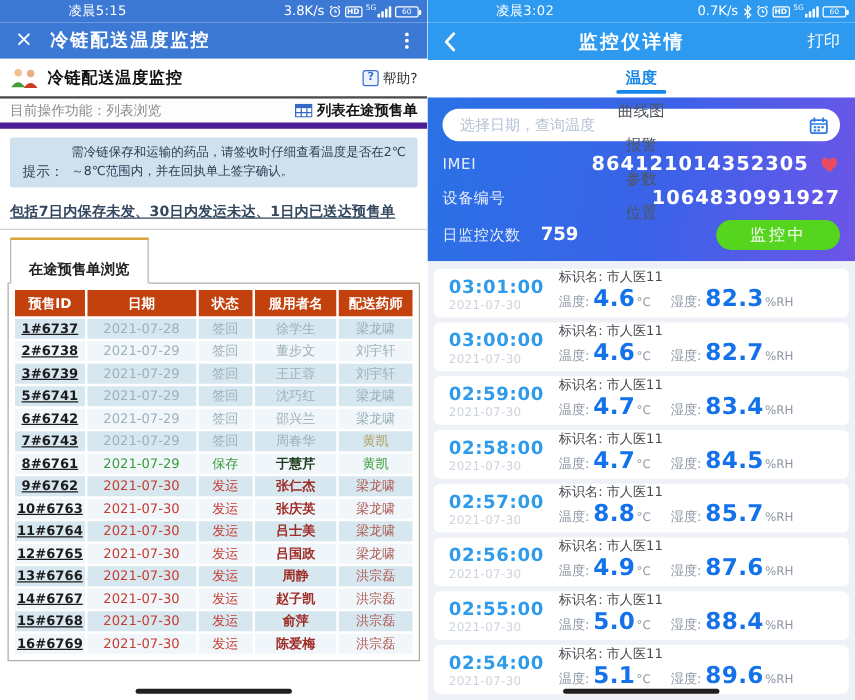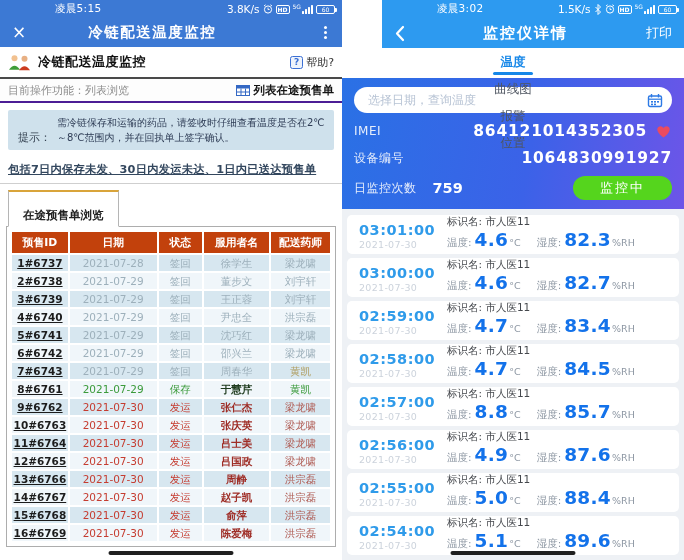--- a/index.html
+++ b/index.html
@@ -16,32 +16,32 @@
   .st-icons { display:flex; align-items:center; gap:3px; }
   .hd-badge { border:1px solid #fff; border-radius:2px; font-size:6px; line-height:7px; padding:0 1px; font-weight:bold; }
   .sig { display:flex; align-items:flex-end; gap:1px; height:10px; }
   .sig .g5 { font-size:6px; line-height:6px; align-self:flex-start; }
   .sig i { display:block; width:2px; background:#fff; border-radius:.5px; }
   .battery { position:relative; width:19px; height:9px; border:1px solid #fff; border-radius:2px; font-size:6px; line-height:7px; text-align:center; }
   .battery::after { content:""; position:absolute; right:-3px; top:2px; width:2px; height:4px; background:#fff; border-radius:0 1px 1px 0; }
   .homebar { position:absolute; bottom:5px; left:50%; transform:translateX(-50%); width:125px; height:4px; border-radius:2px; background:#1f1f1f; }
 
   
-  .l-blue { background:var(--left-titlebar,#3c79d4);gap:48px; }
+  .l-blue { background:var(--left-titlebar,#3c79d4); }
   .l-nav { height:29px; display:flex; align-items:center; color:#fff; padding:0 12px; }
   .l-close { font-size:17px; line-height:17px; cursor:pointer; }
   .l-nav-title { font-size:14.5px; font-weight:bold; letter-spacing:1.5px; margin-left:14px; }
   .l-dots { margin-left:auto; width:3px; height:3px; border-radius:50%; background:#fff; box-shadow:0 -5px 0 #fff,0 5px 0 #fff; margin-right:3px; }
 
   .l-header { display:flex; align-items:center; padding:4px 8px; height:32px; border-bottom:2px solid #4a4a4a; background:#fff; }
   .l-header-title { font-size:13px; font-weight:bold; color:#111; margin-left:6px; letter-spacing:.5px; }
   .l-help { margin-left:auto; display:flex; align-items:center; gap:3px; font-size:11px; color:#333; cursor:pointer; }
   .q-icon { width:13px; height:13px; border:1.2px solid #3b6fd4; border-radius:2.5px; color:#3b6fd4; font-size:9px; font-weight:bold; text-align:center; line-height:11px; background:#eef3fb; }
 
-  .l-subheader { display:flex; align-items:center; padding:4px 8px; height:24px; font-size:11px; color:#8d8d8d; border-bottom:2px solid #4c1d95; background:#fdfdfd; }
+  .l-subheader { display:flex; align-items:center; padding:4px 8px; height:24px; font-size:11px; color:#8d8d8d; border-bottom:5px solid #4c1d95; background:#fdfdfd; }
   .l-sub-right { margin-left:auto; display:flex; align-items:center; gap:4px; color:#131313; font-weight:bold; font-size:11.5px; }
 
   .l-hint { margin:7px 8px 5px; background:#cfe1ec; border-radius:2px; display:flex; align-items:flex-end; gap:6px; padding:5px 6px 5px 10px; }
   .l-hint-label { font-size:11px; color:#33404f; white-space:nowrap; }
   .l-hint-text { font-size:10px; color:#2e3c55; line-height:1.5; }
 
   .l-link { padding:3px 8px 6px; border-bottom:1px solid #cfcfcf; }
   .l-link a { font-size:11.3px; font-weight:bold; color:#33475e; text-decoration:underline; letter-spacing:.2px; }
 
   .l-tab { display:inline-block; margin:6px 0 0 8px; padding:16px 14px 3px; background:#fff; border:1px solid #b5b5b5; border-top:2px solid #d9a43a; border-bottom:1px solid #fff; position:relative; z-index:2; font-size:11.5px; font-weight:bold; color:#222; }
@@ -57,21 +57,21 @@
   tr.signed td.c-date, tr.signed td.c-status, tr.signed td.c-patient, tr.signed td.c-pharm { color:#9db0bb; }
   tr.saved td.c-date, tr.saved td.c-status { color:var(--saved-green,#3a9a3a); }
   tr.saved td.c-patient { color:#1d3a1d; font-weight:bold; }
   tr.saved td.c-pharm { color:var(--saved-green,#3a9a3a); }
   tr.shipped td.c-date, tr.shipped td.c-status { color:var(--shipped-red,#c53c30); }
   tr.shipped td.c-patient { color:#9e2d26; font-weight:bold; }
   tr.shipped td.c-pharm { color:#b05e56; }
   td.c-pharm.gold { color:#b1a065 !important; }
 
   
-  .r-blue { background:var(--right-titlebar,#2d9af0);margin-left:40px; }
+  .r-blue { background:var(--right-titlebar,#2d9af0); }
   .r-nav { height:30px; display:flex; align-items:center; color:#fff; padding:0 12px; }
   .r-nav-title { flex:1; text-align:center; font-size:15px; font-weight:bold; letter-spacing:2px; }
   .r-print { font-size:13px; cursor:pointer; }
   .r-tabs { height:30px; background:#fff; display:flex; align-items:stretch;flex-direction:column; }
   .r-tab { flex:1; text-align:center; font-size:12.5px; color:#4e5560; line-height:27px; position:relative; cursor:pointer; }
   .r-tab.active { color:var(--active-tab,#1687e8); font-weight:bold; }
   .r-tab.active::after { content:""; position:absolute; left:50%; transform:translateX(-50%); bottom:0; width:40px; height:3px; border-radius:2px; background:var(--active-tab,#1687e8); }
 
   .r-panel { background:linear-gradient(100deg,var(--panel-start,#2a71e5) 0%,#3b62e8 55%,var(--panel-end,#6d55e8) 100%); padding:9px 12px 9px; }
   .search { background:#fff; border-radius:14px; height:26px; display:flex; align-items:center; padding:0 9px 0 14px; }
@@ -192,27 +192,20 @@
             <td class="c-patient">董步文</td>
             <td class="c-pharm">刘宇轩</td>
           </tr>
           <tr class="r-odd signed">
             <td class="c-id"><a href="#">3#6739</a></td>
             <td class="c-date">2021-07-29</td>
             <td class="c-status">签回</td>
             <td class="c-patient">王正蓉</td>
             <td class="c-pharm">刘宇轩</td>
           </tr>
-          <tr class="r-even signed">
-            <td class="c-id"><a href="#">4#6740</a></td>
-            <td class="c-date">2021-07-29</td>
-            <td class="c-status">签回</td>
-            <td class="c-patient">尹忠全</td>
-            <td class="c-pharm">洪宗磊</td>
-          </tr>
           <tr class="r-odd signed">
             <td class="c-id"><a href="#">5#6741</a></td>
             <td class="c-date">2021-07-29</td>
             <td class="c-status">签回</td>
             <td class="c-patient">沈巧红</td>
             <td class="c-pharm">梁龙啸</td>
           </tr>
           <tr class="r-even signed">
             <td class="c-id"><a href="#">6#6742</a></td>
             <td class="c-date">2021-07-29</td>
@@ -295,21 +288,21 @@
   </div>
 
   <div class="homebar"></div>
 </div>
 
 <div class="screen" id="right-screen">
   <div class="statusbar r-blue">
     <span class="time">凌晨3:02</span>
     <span class="spacer"></span>
     <span class="st-icons">
-      <span>1.5K/s</span>
+      <span>0.7K/s</span>
       <svg width="8" height="11" viewBox="0 0 8 11">
           <polyline points="1.5,3 6.5,8 4,10.5 4,0.5 6.5,3 1.5,8" fill="none" stroke="#fff" stroke-width="1"></polyline>
         </svg>
       <svg width="10" height="10" viewBox="0 0 10 10">
           <circle cx="5" cy="5.5" r="3.6" fill="none" stroke="#fff" stroke-width="1"></circle>
           <path d="M5 3.6 V5.5 H6.6" fill="none" stroke="#fff" stroke-width="0.9"></path>
           <path d="M1 2 L2.6 0.8 M9 2 L7.4 0.8" stroke="#fff" stroke-width="1"></path>
         </svg>
       <span class="hd-badge">HD</span>
       <span class="sig">
@@ -327,20 +320,21 @@
         <polyline points="9,2 3,8.5 9,15" fill="none" stroke="#fff" stroke-width="2.2" stroke-linecap="round" stroke-linejoin="round"></polyline>
       </svg>
     <span class="r-nav-title">监控仪详情</span>
     <span class="r-print">打印</span>
   </div>
 
   <div class="r-tabs" id="right-tabs">
       <div class="r-tab active">温度</div>
       <div class="r-tab">曲线图</div>
       <div class="r-tab">报警</div>
+      <div class="r-tab">参数</div>
       <div class="r-tab">位置</div>
     </div>
 
   <div class="r-panel">
     <div class="search">
       <input type="text" placeholder="选择日期，查询温度" style="">
       <svg class="cal" width="16" height="15" viewBox="0 0 16 15">
           <rect x="1.5" y="3" width="13" height="10.5" rx="1.5" fill="none" stroke="#2d7ae5" stroke-width="1.4"></rect>
           <line x1="4.5" y1="1" x2="4.5" y2="4.5" stroke="#2d7ae5" stroke-width="1.4"></line>
           <line x1="11.5" y1="1" x2="11.5" y2="4.5" stroke="#2d7ae5" stroke-width="1.4"></line>

